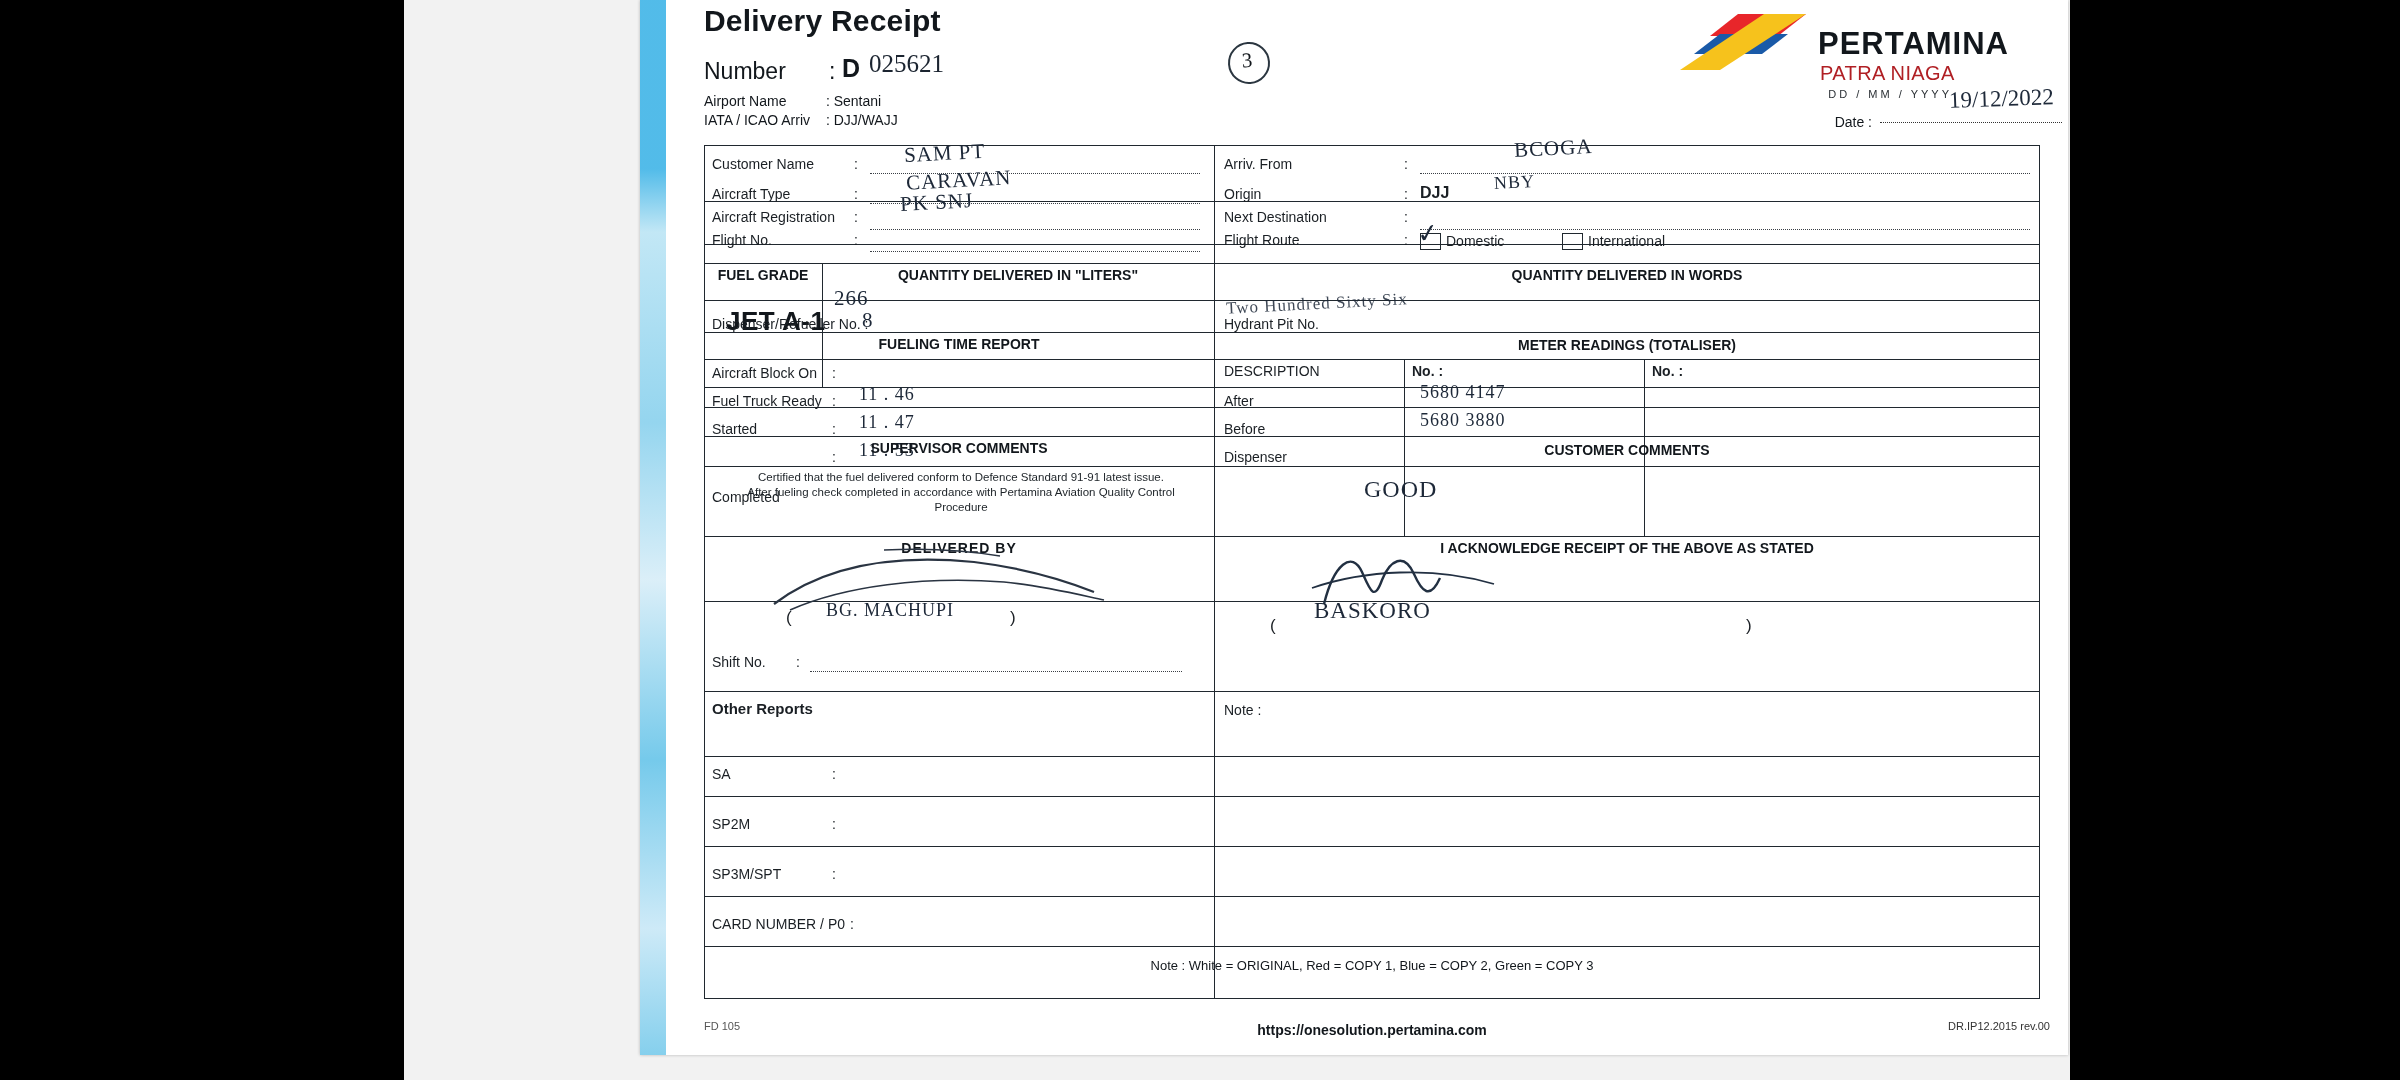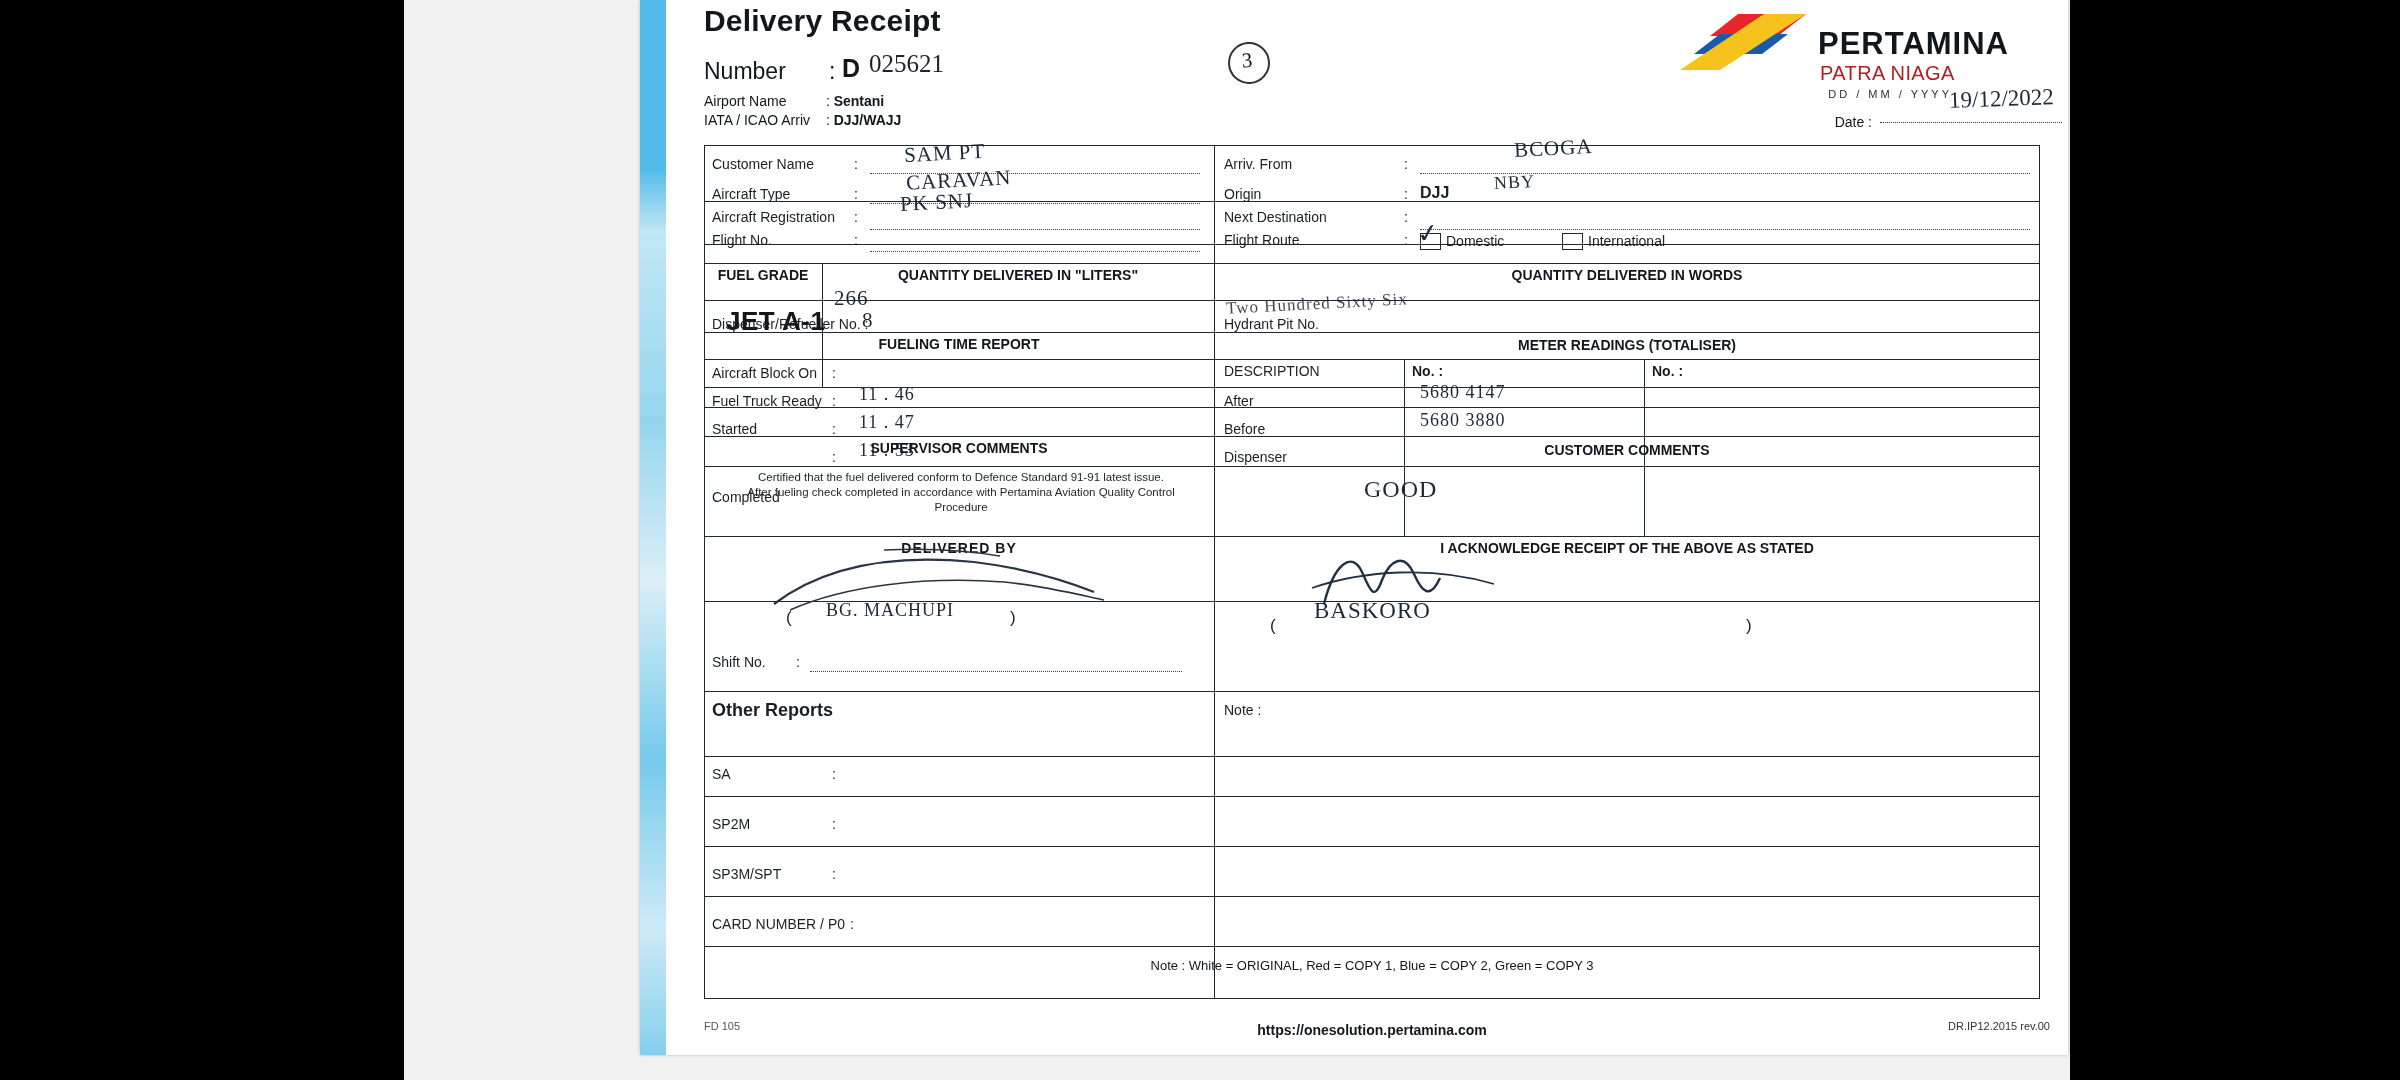--- a/index.html
+++ b/index.html
@@ -121,21 +121,21 @@
   }
   .brand-logo { position: absolute; left: 8px; top: 6px; }
 
   .airport-block {
     position: absolute;
     left: 38px; top: 92px;
     font-size: 14px;
     line-height: 19px;
   }
   .airport-block .lbl { display: inline-block; width: 118px; }
-  .airport-block .val { font-weight: bold; }
+  .airport-block .val { font-weight: normal; }
 
   .dd { position: absolute; right: 116px; top: 88px; font-size: 11px; letter-spacing: 3px; color: #2a2f34;}
   .date-label { position: absolute; right: 196px; top: 114px; font-size: 14px; }
   .date-dots { position: absolute; right: 6px; top: 108px; width: 182px; border-bottom: 1.5px dotted #333; height: 14px; }
   .date-hand {
     position: absolute; right: 14px; top: 86px;
     font-size: 23px;
     font-family: "Liberation Serif", serif;
     color: #1f2a3a;
     transform: rotate(-2deg);
@@ -403,21 +403,21 @@
           <path d="M8,44 C60,26 130,22 190,40" stroke="#223042" stroke-width="1.8" fill="none"></path>
         </svg>
         <div class="hand" style="left:610px;top:452px;font-size:23px;">BASKORO</div>
         <div class="lbl-s" style="position:absolute;left:566px;top:470px;font-size:17px;">(</div>
         <div class="lbl-s" style="position:absolute;left:1042px;top:470px;font-size:17px;">)</div>
 
         <div class="lbl-s" style="position:absolute;left:8px;top:508px;">Shift No.</div>
         <div class="lbl-s" style="position:absolute;left:92px;top:508px;">:</div>
         <div class="dotline" style="left:106px;top:524px;width:372px;"></div>
 
-        <div class="lbl-s" style="position:absolute;left:8px;top:554px;font-weight:bold;font-size:18px;">Other Reports</div>
+        <div class="lbl-s" style="position:absolute;left:8px;top:554px;font-weight:bold;font-size:15px;">Other Reports</div>
         <div class="lbl-s" style="position:absolute;left:520px;top:556px;">Note :</div>
 
         <div class="lbl-s" style="position:absolute;left:8px;top:620px;">SA</div>
         <div class="lbl-s" style="position:absolute;left:128px;top:620px;">:</div>
         <div class="lbl-s" style="position:absolute;left:8px;top:670px;">SP2M</div>
         <div class="lbl-s" style="position:absolute;left:128px;top:670px;">:</div>
         <div class="lbl-s" style="position:absolute;left:8px;top:720px;">SP3M/SPT</div>
         <div class="lbl-s" style="position:absolute;left:128px;top:720px;">:</div>
         <div class="lbl-s" style="position:absolute;left:8px;top:770px;">CARD NUMBER / P0</div>
         <div class="lbl-s" style="position:absolute;left:146px;top:770px;">:</div>

